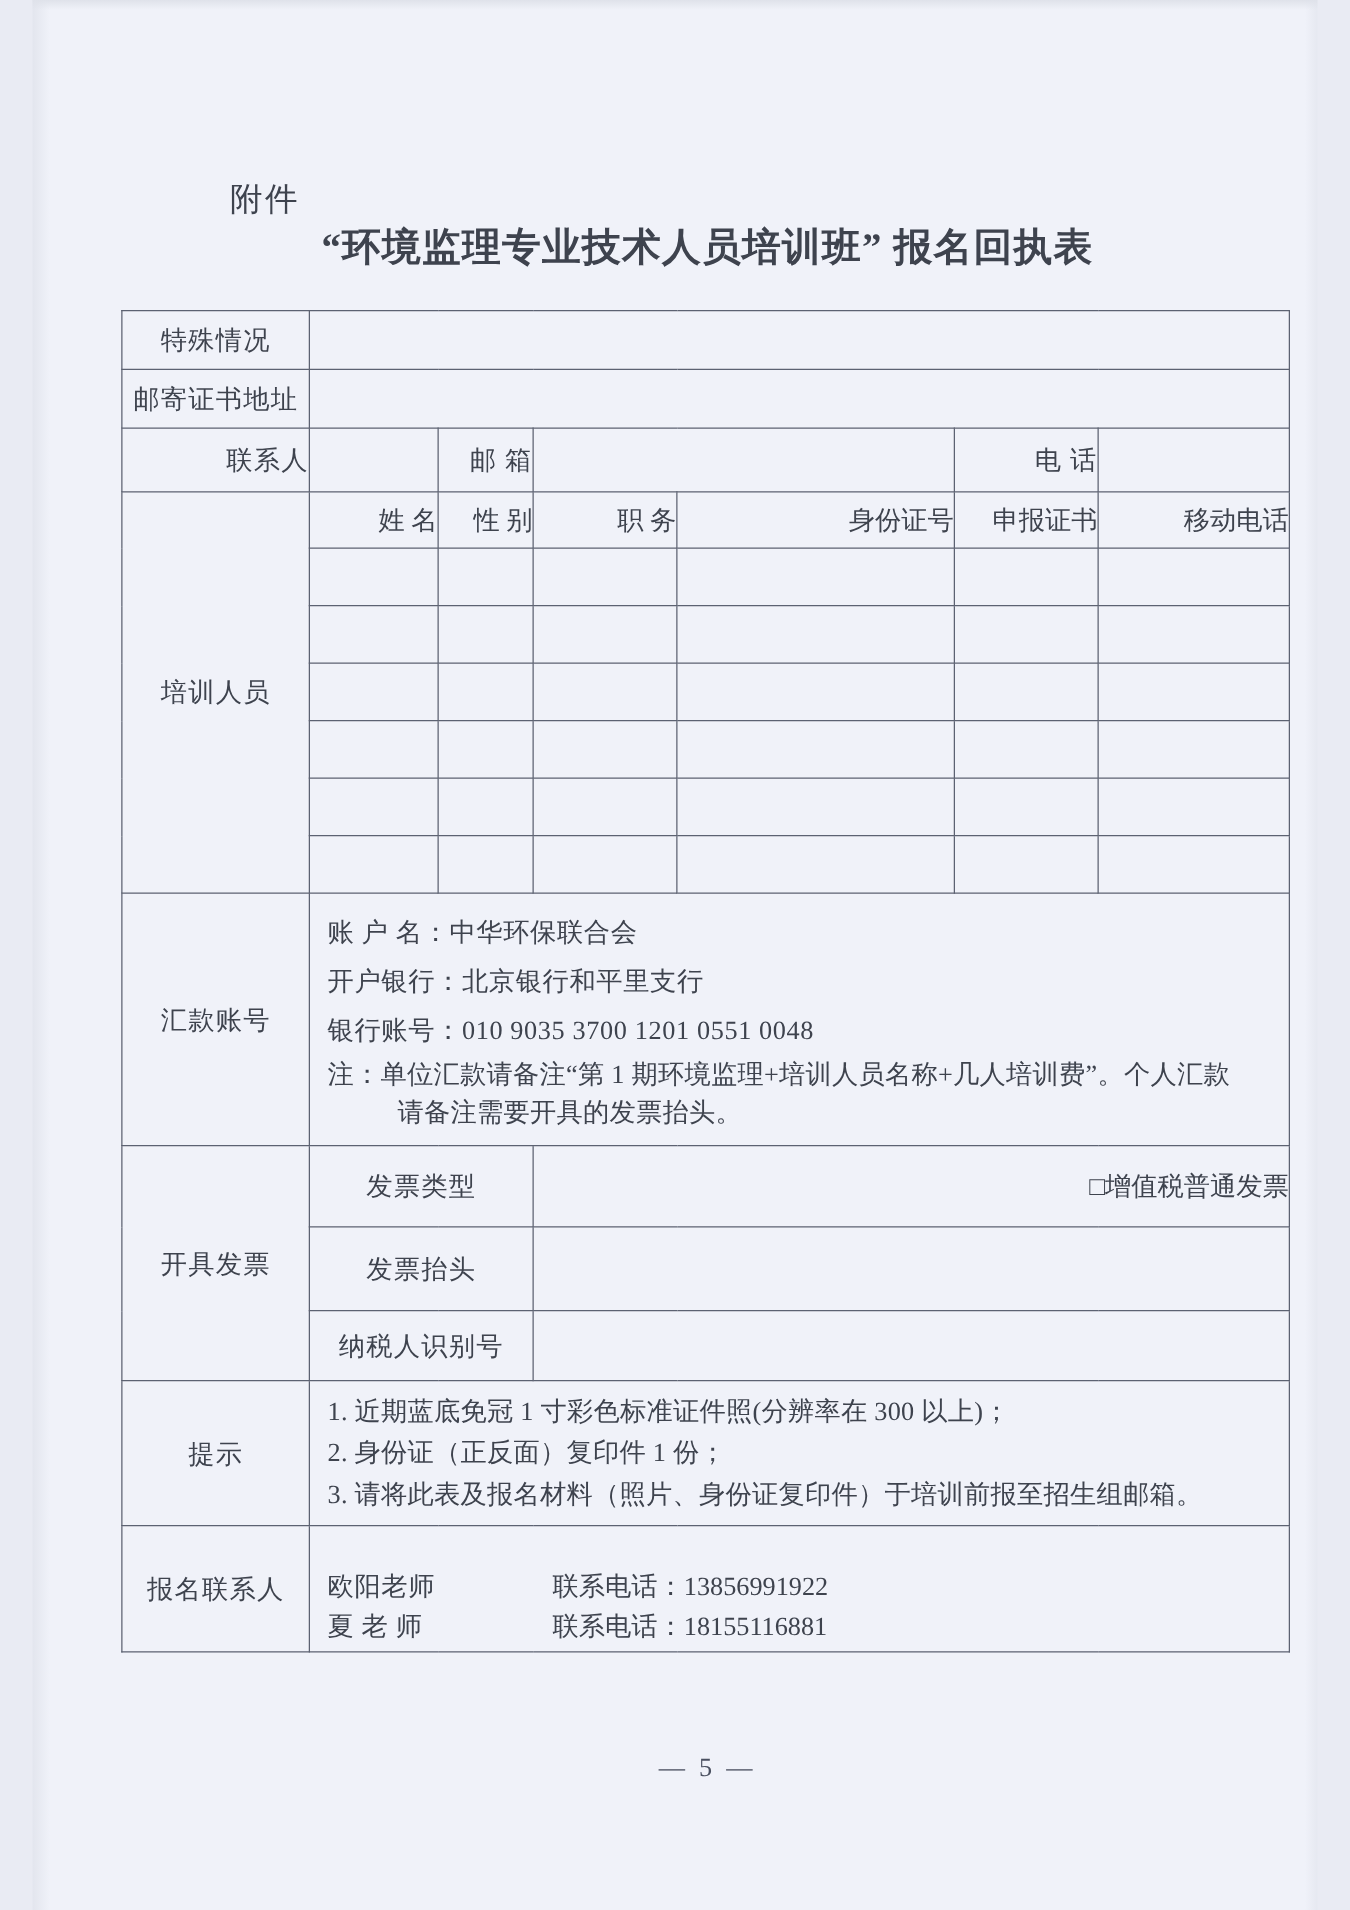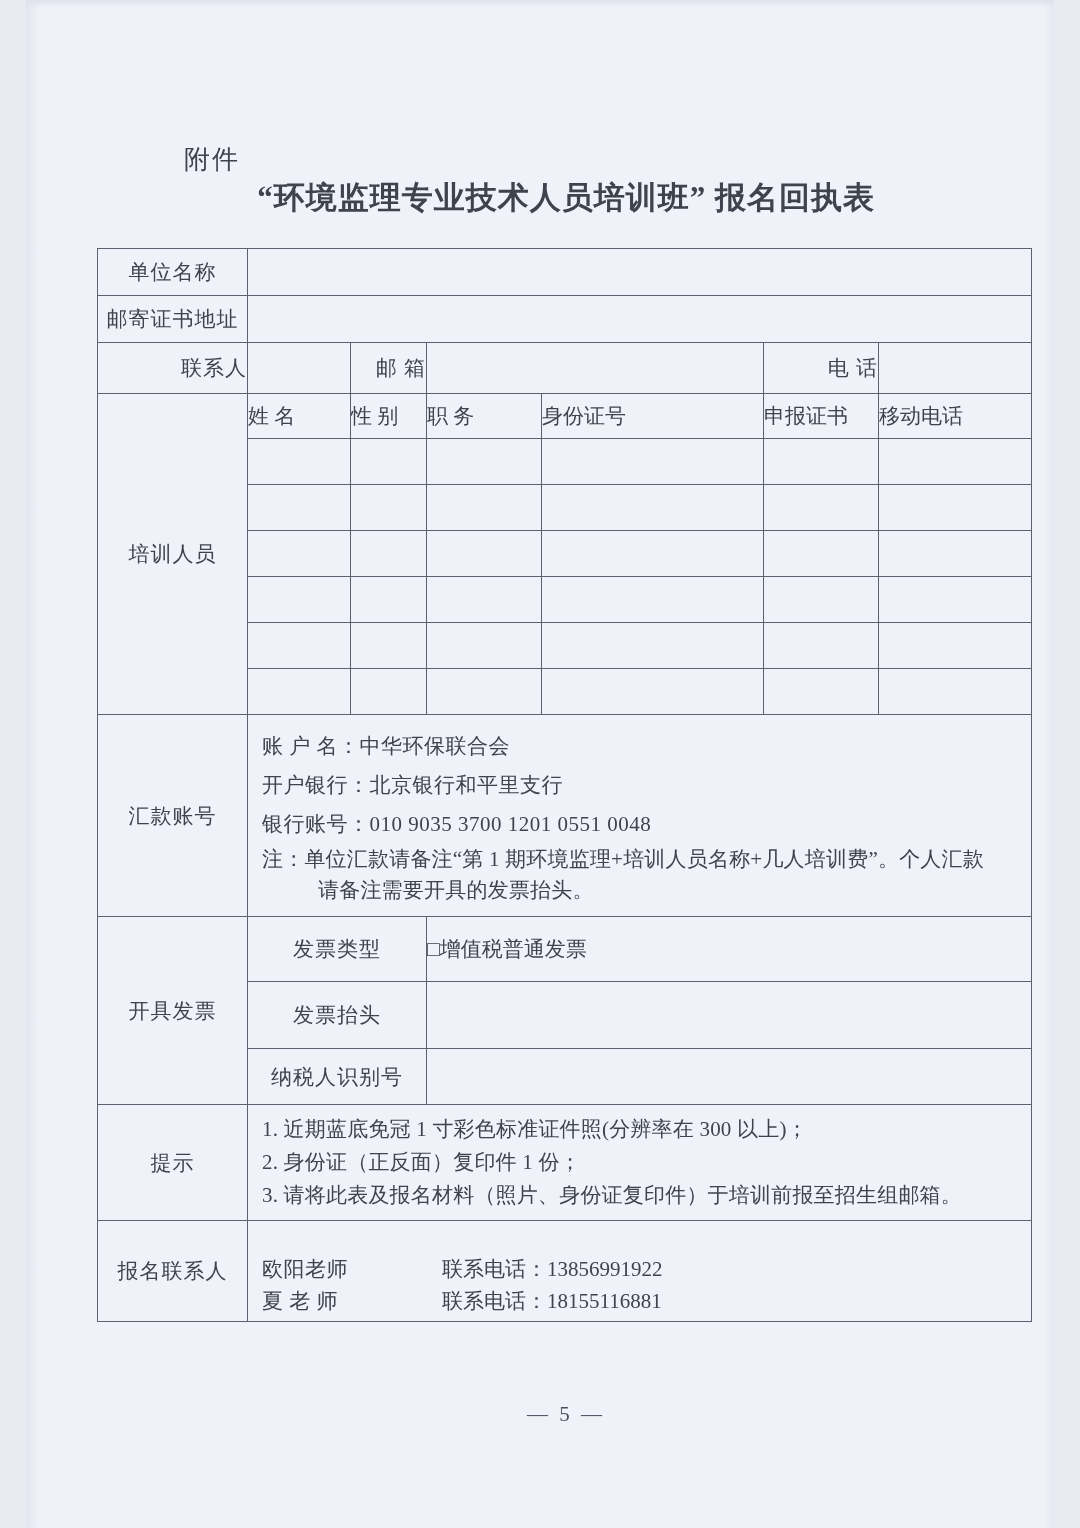--- a/index.html
+++ b/index.html
@@ -35,21 +35,21 @@
     border-collapse:collapse;
   }
   .form-table td{
     border:1.5px solid var(--line);
     font-size:21px;
     vertical-align:middle;
     padding:0;
     overflow:hidden;
   }
   .lbl{text-align:center;letter-spacing:1px;}
-  .ctr{text-align:left;}
+  .ctr{text-align:right;}
   
   tr.r-unit td{height:46px;}
   tr.r-mail td{height:46px;}
   tr.r-contact td{height:50px;text-align:right;}
   tr.r-thead td{height:44px;}
   tr.r-empty td{height:45px;}
   tr.r-invtype td{height:64px;}
   tr.r-invtitle td{height:66px;}
   tr.r-invtax td{height:55px;}
   
@@ -96,21 +96,21 @@
       <col style="width:150px">
         <col style="width:103px">
         <col style="width:76px">
       <col style="width:115px">
         <col style="width:222px">
         <col style="width:115px">
       <col style="width:153px">
     </colgroup>
     <tbody>
       <tr class="r-unit">
-        <td class="lbl">单位名称</td>
+        <td class="lbl">特殊情况</td>
         <td colspan="6"></td>
       </tr>
       <tr class="r-mail">
         <td class="lbl">邮寄证书地址</td>
         <td colspan="6"></td>
       </tr>
       <tr class="r-contact">
         <td class="lbl">联系人</td>
         <td></td>
         <td class="lbl">邮 箱</td>

